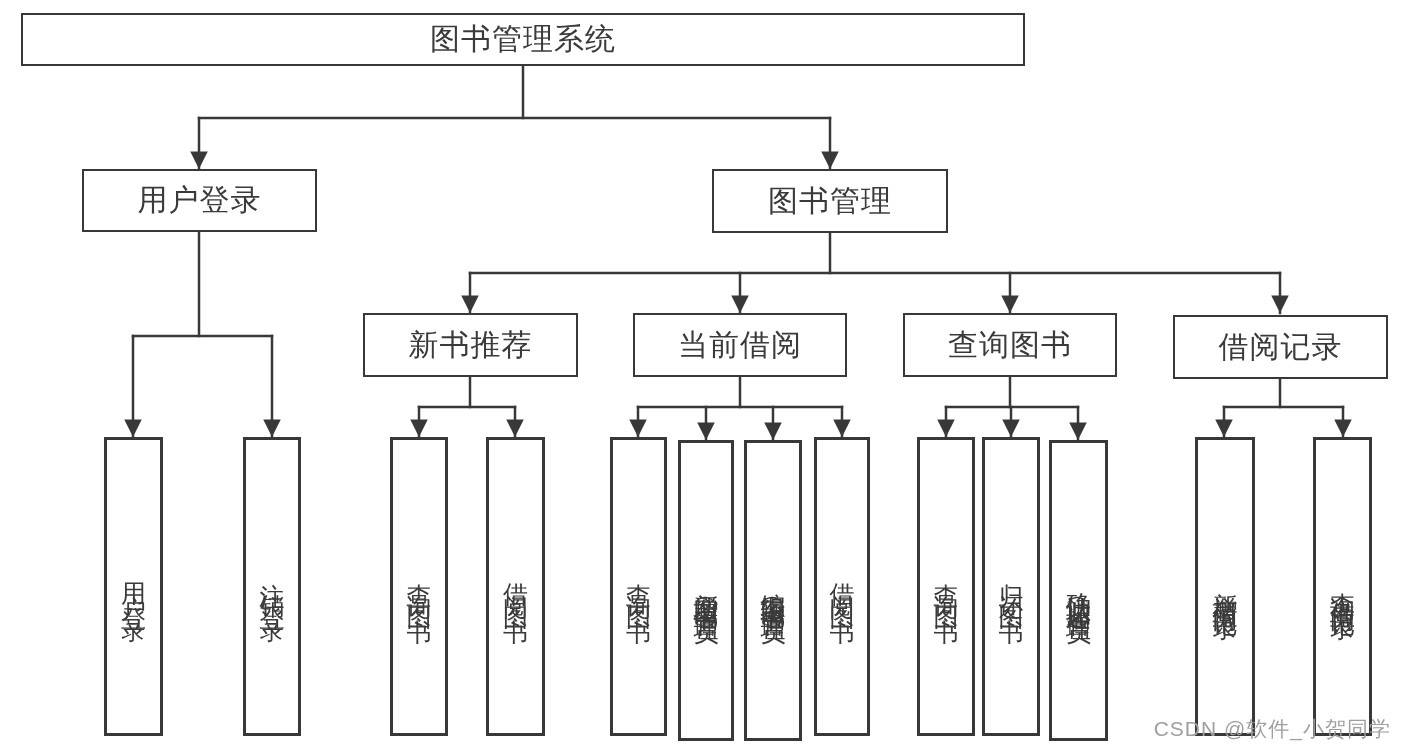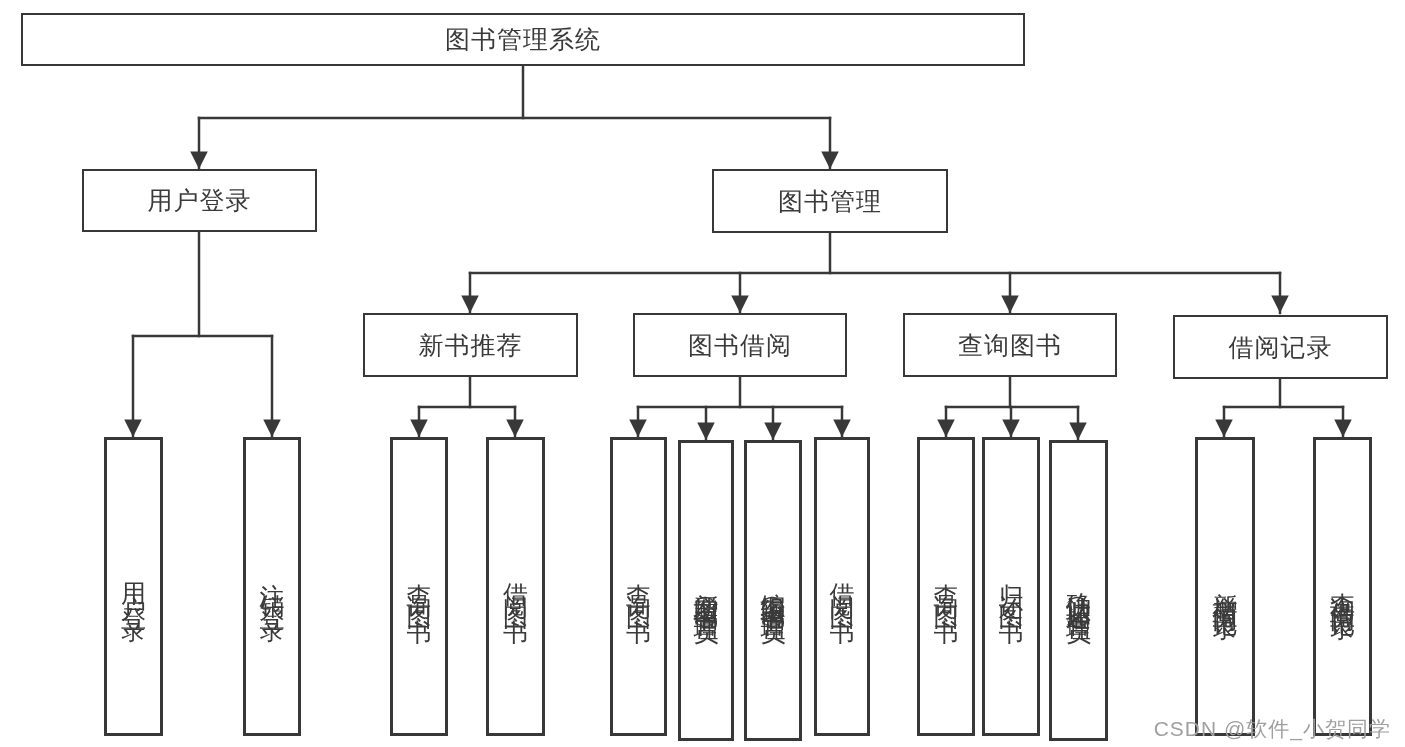--- a/index.html
+++ b/index.html
@@ -26,21 +26,21 @@
     box-sizing: border-box;
     background: #ffffff;
     border: 2px solid var(--line, #383838);
     color: var(--text, #3a3a3a);
     display: flex;
     align-items: center;
     justify-content: center;
     z-index: 2;
   }
   .node.h {
-    font-size: 25px;
+    font-size: 30px;
     letter-spacing: 1px;
     white-space: nowrap;
   }
   .node.v {
     writing-mode: vertical-rl;
     text-orientation: mixed;
     font-size: 25px;
     line-height: 1;
     border-width: 3px;
   }
@@ -112,21 +112,21 @@
       <path d="M1343,407 V437" marker-end="url(#ah)"></path>
     </g>
   </svg>
 
   <div class="node h" style="left:21px; top:13px; width:1004px; height:53px;">图书管理系统</div>
 
   <div class="node h" style="left:82px; top:169px; width:235px; height:63px;">用户登录</div>
   <div class="node h" style="left:363px; top:313px; width:215px; height:64px;">新书推荐</div>
 
   <div class="node h" style="left:712px; top:169px; width:236px; height:64px;">图书管理</div>
-  <div class="node h" style="left:633px; top:313px; width:214px; height:64px;">图书借阅</div>
+  <div class="node h" style="left:633px; top:313px; width:214px; height:64px;">当前借阅</div>
   <div class="node h" style="left:903px; top:313px; width:214px; height:64px;">查询图书</div>
   <div class="node h" style="left:1173px; top:315px; width:215px; height:64px;">借阅记录</div>
 
   <div class="node v ls-wide" style="left:104px; top:437px; width:59px; height:299px;">用户登录</div>
   <div class="node v ls-wide" style="left:243px; top:437px; width:58px; height:299px;">注销登录</div>
 
   <div class="node v ls-wide" style="left:390px; top:437px; width:58px; height:299px;">查询图书</div>
   <div class="node v ls-wide" style="left:486px; top:437px; width:59px; height:299px;">借阅图书</div>
 
   <div class="node v ls-wide" style="left:610px; top:437px; width:57px; height:299px;">查询图书</div>

